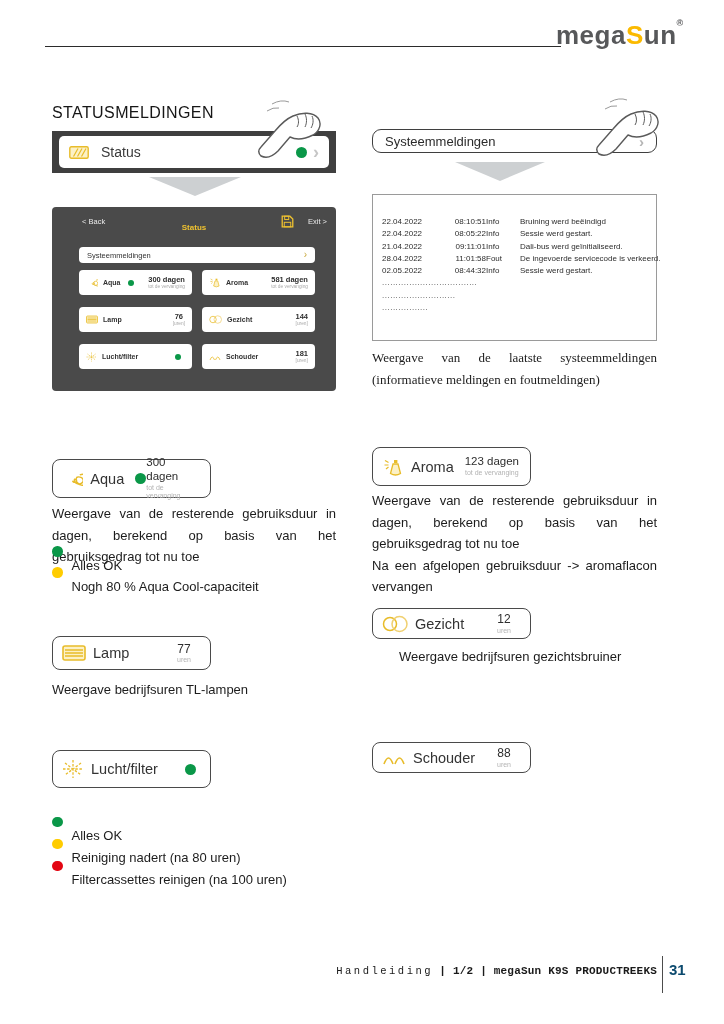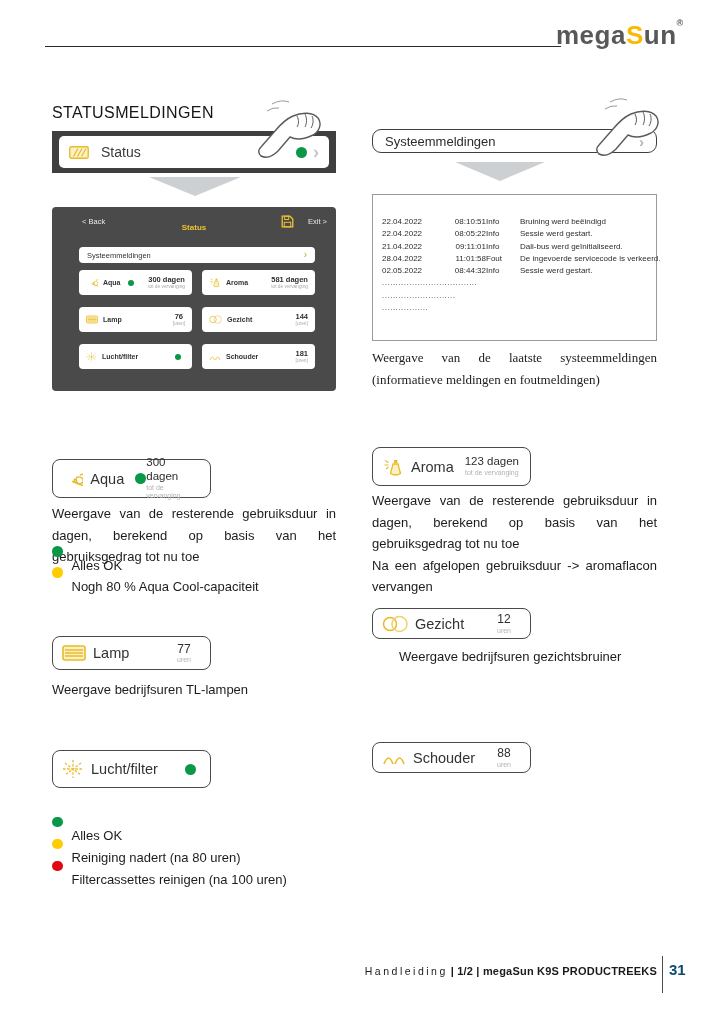--- a/index.html
+++ b/index.html
@@ -94,21 +94,21 @@
   
   .bullets { position:absolute; left:52px; }
   .b-aqua { top:541px; }
   .b-filter { top:811px; }
   .b-row { display:flex; align-items:center; height:21px; }
   .b-filter .b-row { height:22px; }
   .bdot { width:10.5px; height:10.5px; border-radius:50%; margin-right:9px; flex:none; }
   .b-text { font-size:13px; color:#1c1c1c;margin-top:27px; }
 
   
-  .footer-text { position:absolute; right:67px; top:965px; font-size:10.5px; color:#1a1a1a; white-space:nowrap; }
+  .footer-text { position:absolute; right:67px; top:965px; font-size:10.5px; color:#1a1a1a; white-space:nowrap;font-family:Liberation Mono, monospace; }
   .footer-text .f1 { letter-spacing:2.5px; font-weight:500; }
   .footer-text .f2 { font-weight:bold; font-size:11px; letter-spacing:0.2px; }
   .footer-div { position:absolute; left:662px; top:956px; width:1px; height:37px; background:#4c4c4c; }
   .footer-page { position:absolute; left:669px; top:961px; font-size:15px; font-weight:bold; color:#0c4a6e; }
 
   svg { display:block; }
 </style>
 </head>
 <body>
 

